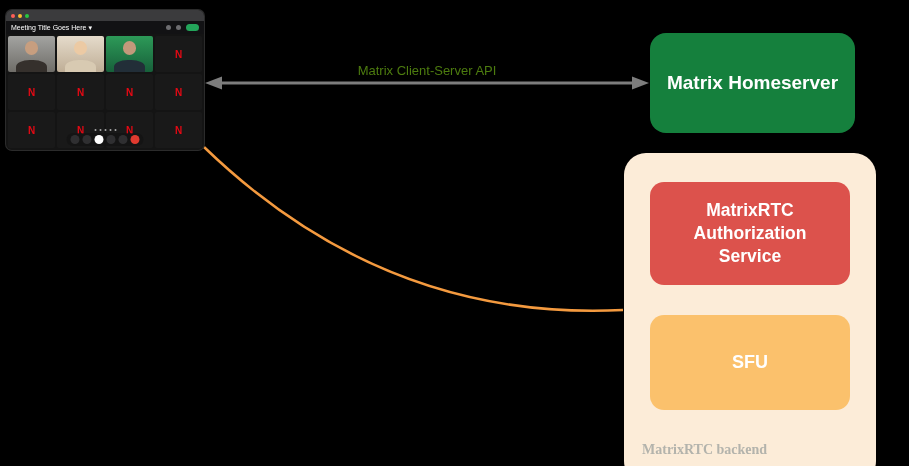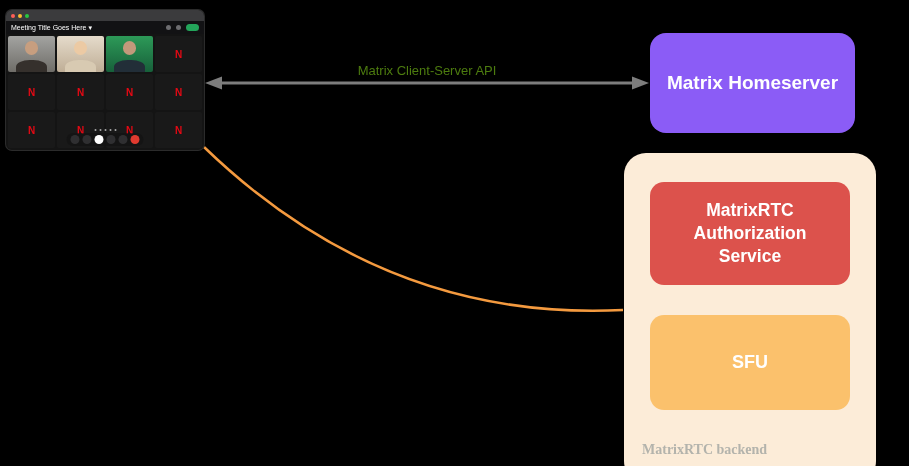--- a/index.html
+++ b/index.html
@@ -142,21 +142,21 @@
         <span class="ctl" style="background: rgb(47, 47, 49);"></span>
         <span class="ctl" style="background: rgb(47, 47, 49);"></span>
         <span class="ctl" style="background: rgb(255, 255, 255);"></span>
         <span class="ctl" style="background: rgb(47, 47, 49);"></span>
         <span class="ctl" style="background: rgb(47, 47, 49);"></span>
         <span class="ctl" style="background: rgb(224, 58, 47);"></span>
       </div>
   </div>
 </div>
 
-<div id="homeserver" class="node" style="background: #8b5cf6; color: rgb(255, 255, 255);">
+<div id="homeserver" class="node" style="background: #15803d; color: rgb(255, 255, 255);">
   <span>Matrix Homeserver</span>
 </div>
 
 <div id="backend" style="background: rgb(252, 236, 216);">
   <div id="auth-service" class="node" style="background: rgb(220, 82, 76); color: rgb(255, 255, 255);">
     <span>MatrixRTC Authorization Service</span>
   </div>
   <div id="sfu" class="node" style="background: rgb(251, 193, 108); color: rgb(255, 255, 255);">
     <span>SFU</span>
   </div>

